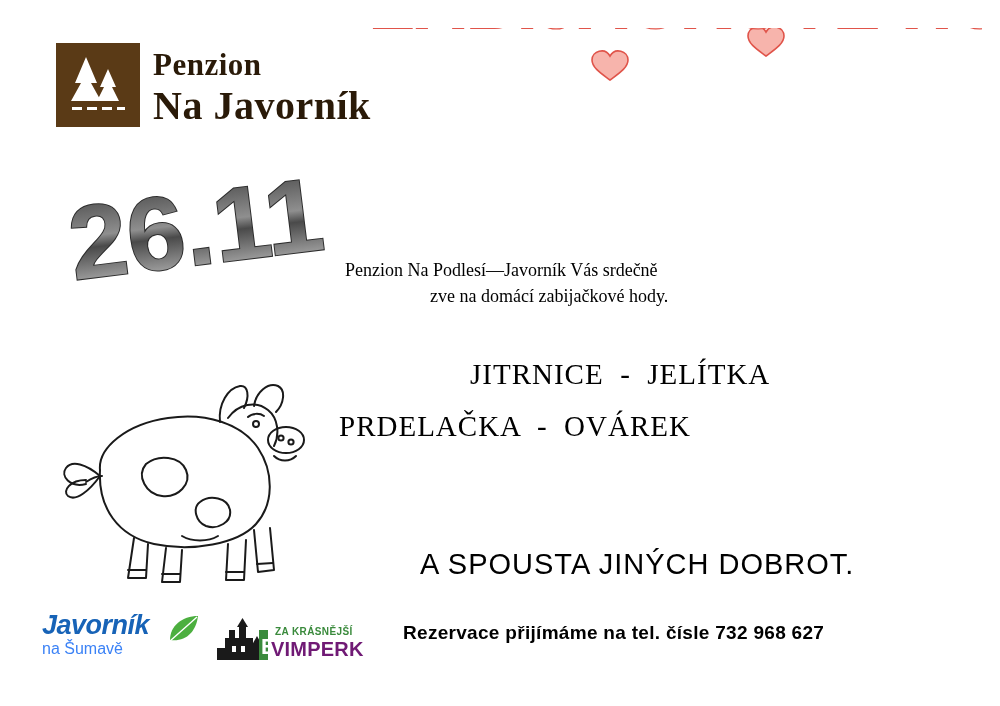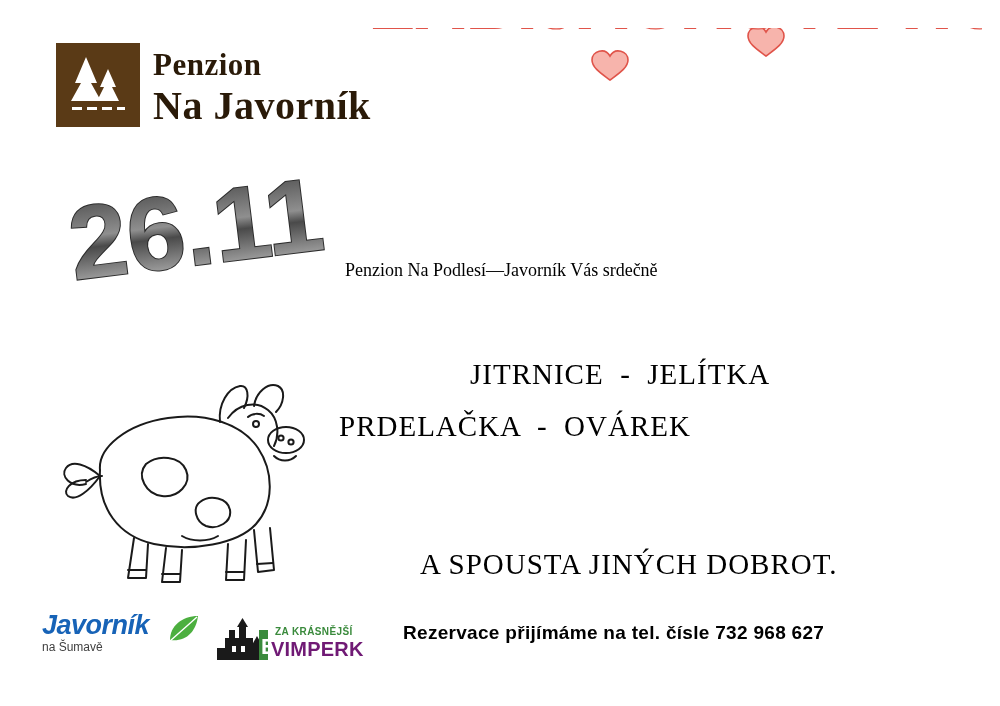--- a/index.html
+++ b/index.html
@@ -138,21 +138,21 @@
   }
   .menu .m-row { display: block; margin-bottom: 19px; white-space: pre; }
   .menu .m-row.r1 { margin-left: 4px; }
   .menu .m-row.r2 { margin-left: 135px; }
   .menu .m-row.r3 { margin-left: 262px; }
 
   .spousta {
     position: absolute;
     left: 420px;
     top: 548px;
-    font-family: Liberation Serif, serif;
+    font-family: Liberation Sans, sans-serif;
     font-size: 29px;
     letter-spacing: 1px;
     color: #000;
   }
 
   .reservation {
     position: absolute;
     left: 403px;
     top: 622px;
     font-family: "Liberation Sans", sans-serif;
@@ -174,22 +174,22 @@
     font-family: "Liberation Sans", sans-serif;
     font-weight: bold;
     font-style: italic;
     font-size: 27px;
     color: #1763b7;
     letter-spacing: -0.5px;
     line-height: 1;
   }
   .jav-sub {
     font-family: "Liberation Sans", sans-serif;
-    font-size: 12px;
-    color: #404040;
+    font-size: 16px;
+    color: #3b82f6;
     margin-top: 2px;
     line-height: 1;
   }
   .jav-leaf { position: absolute; right: 2px; top: 2px; }
 
   .footer-logo-vimperk {
     position: absolute;
     left: 215px;
     top: 612px;
     width: 150px;
@@ -307,20 +307,21 @@
 
       <path d="M104 112 C116 102, 138 104, 144 118 C150 132, 136 146, 120 144 C104 142, 94 124, 104 112 Z"></path>
       <path d="M158 150 C168 142, 186 146, 188 158 C190 170, 176 178, 164 174 C154 170, 150 156, 158 150 Z"></path>
 
       <path d="M140 184 C150 190, 166 190, 176 184"></path>
     </svg>
   </div>
 
   <div class="intro">
     <span>Penzion Na Podlesí—Javorník Vás srdečně</span>
+    <span class="line2">zve na domácí zabijačkové hody.</span>
   </div>
 
   <div class="menu">
     <span class="m-row r2">JITRNICE  -  JELÍTKA</span>
     <span class="m-row r1">PRDELAČKA  -  OVÁREK</span>
   </div>
 
   <div class="spousta">A SPOUSTA JINÝCH DOBROT.</div>
 
   <div class="reservation">Rezervace přijímáme na tel. čísle 732 968 627</div>

